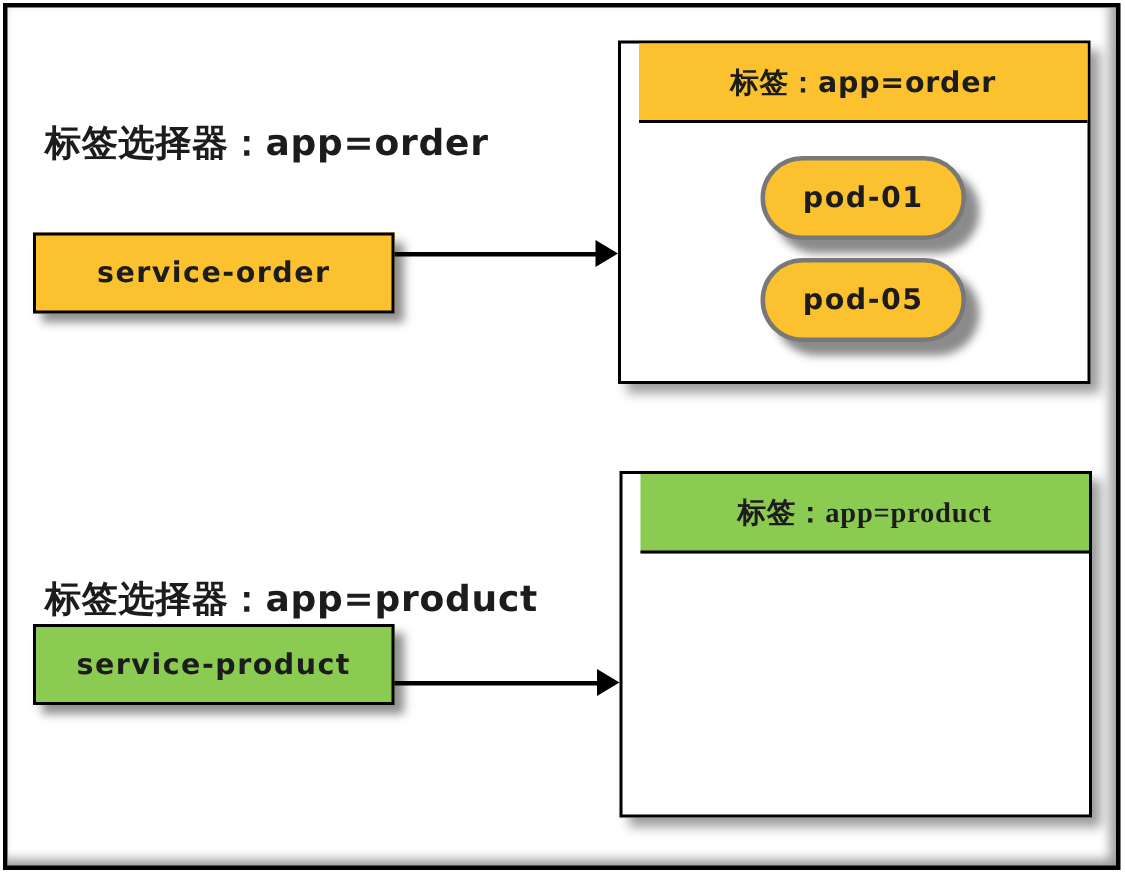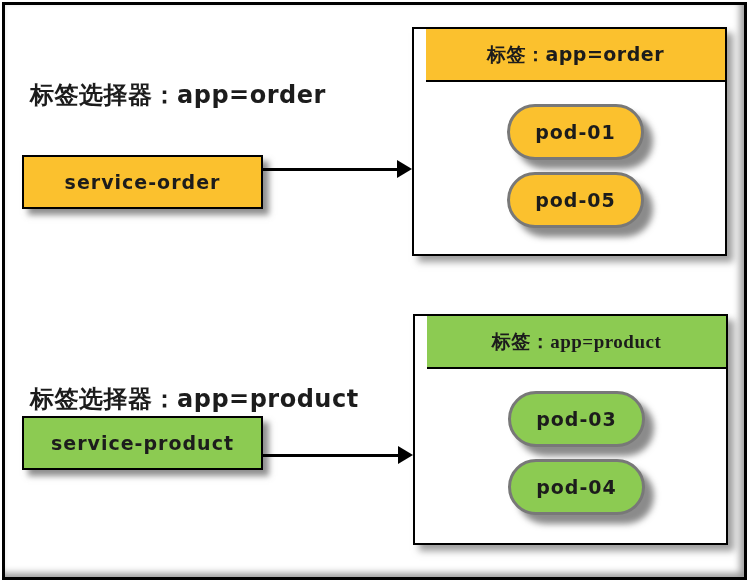--- a/index.html
+++ b/index.html
@@ -147,24 +147,16 @@
 
   <div class="service-box" id="svc-product">
     <span>service-product</span>
   </div>
 
   <div class="arrow-line" id="arrow-line-product"></div>
   <div class="arrow-head" id="arrow-head-product"></div>
 
   <div class="pod-box" id="box-product">
     <div class="pod-box-header">标签：app=product</div>
-    <div class="pod-list">
-      <div class="pod product">
-        <span>pod-03</span>
-      </div>
-      <div class="pod product">
-        <span>pod-04</span>
-      </div>
-    </div>
   </div>
 
   <div class="frame"></div>
 </div>
 
 </body></html>

